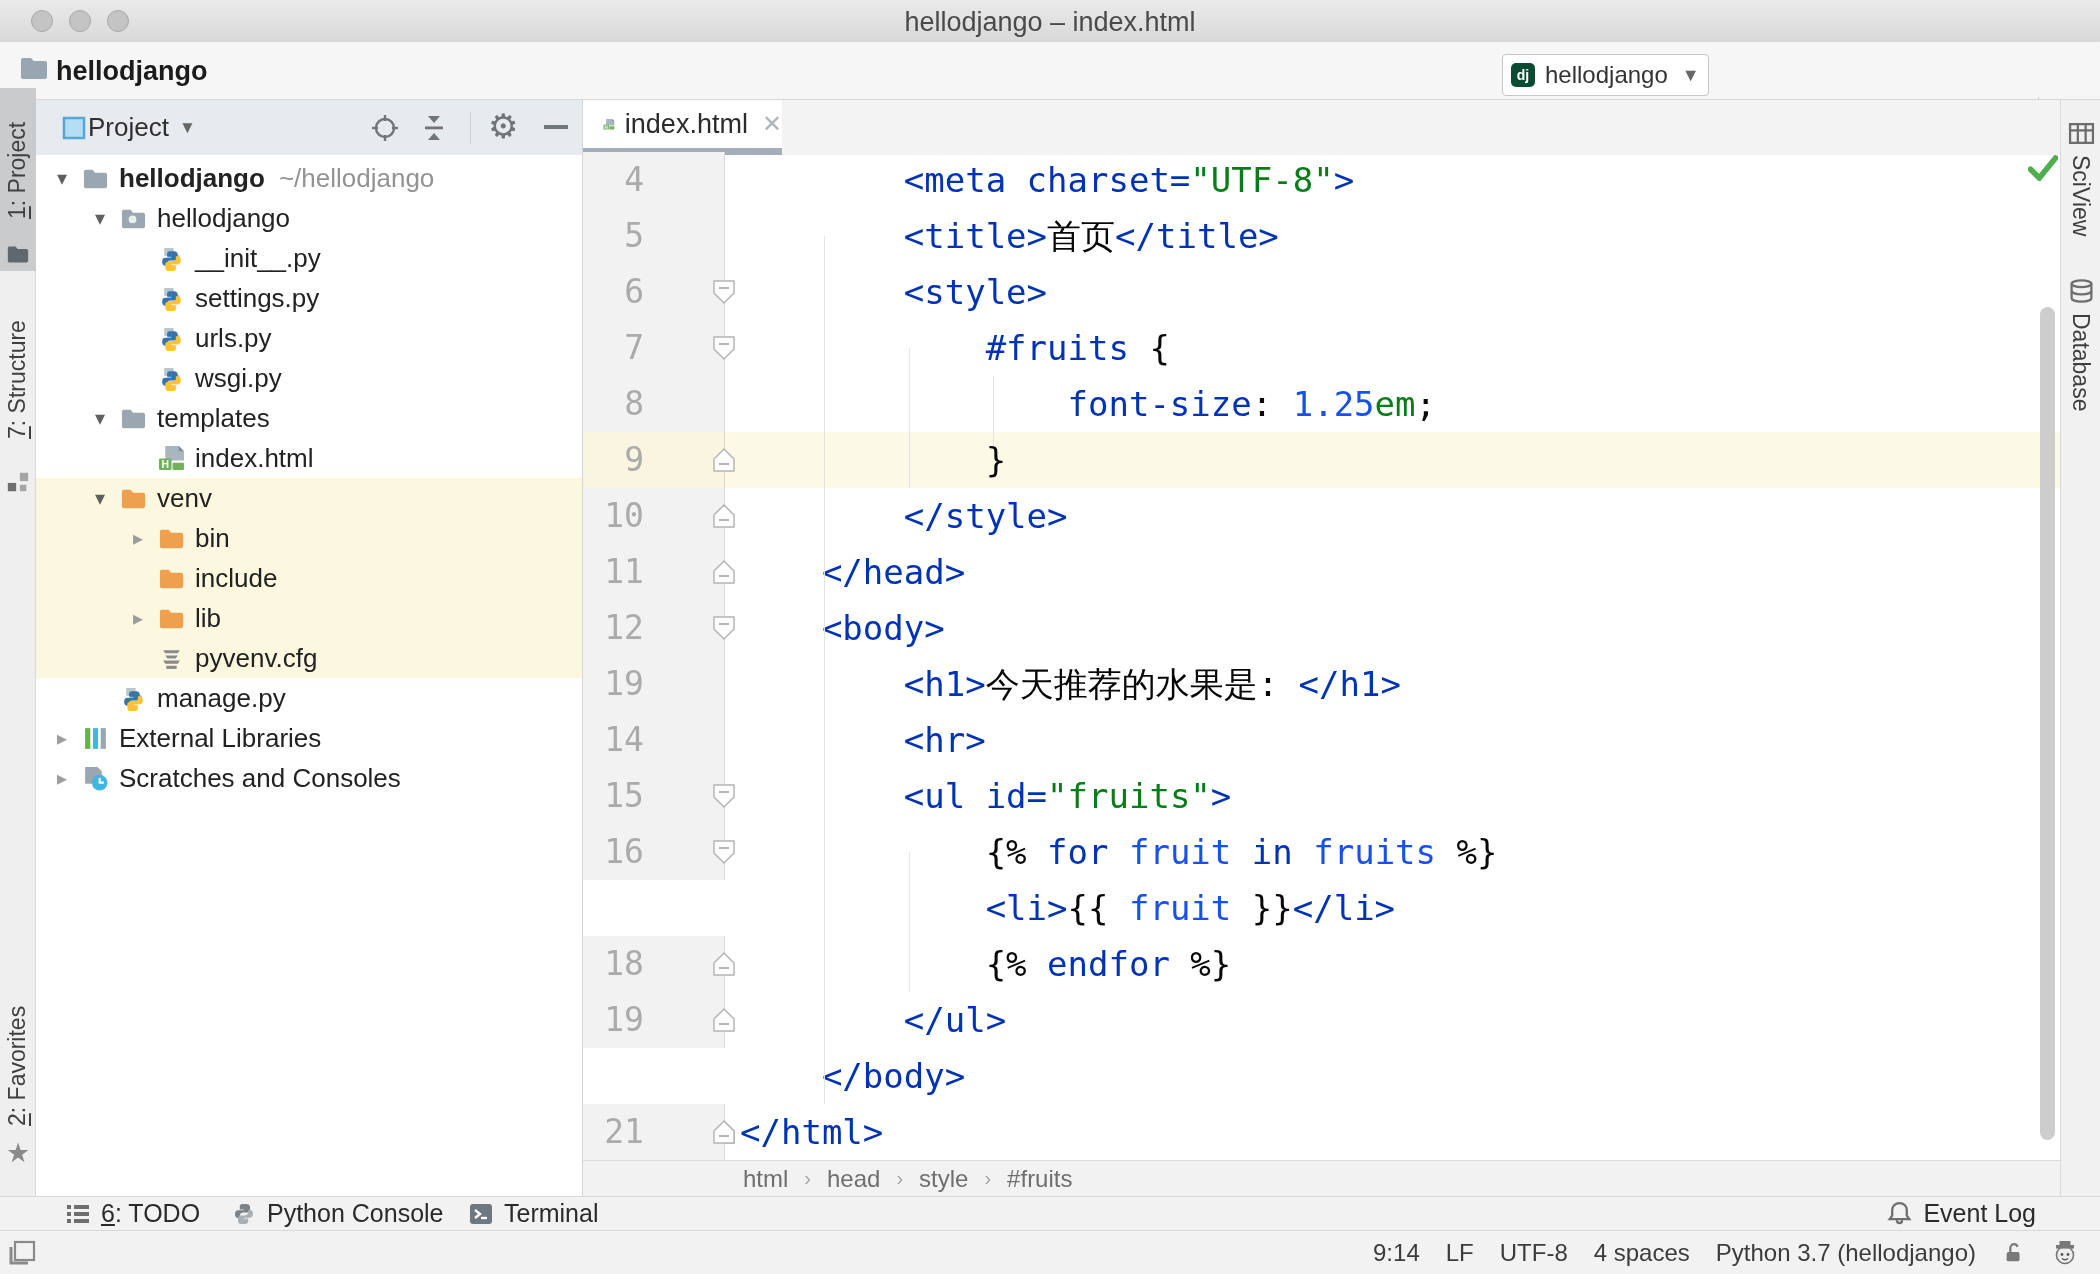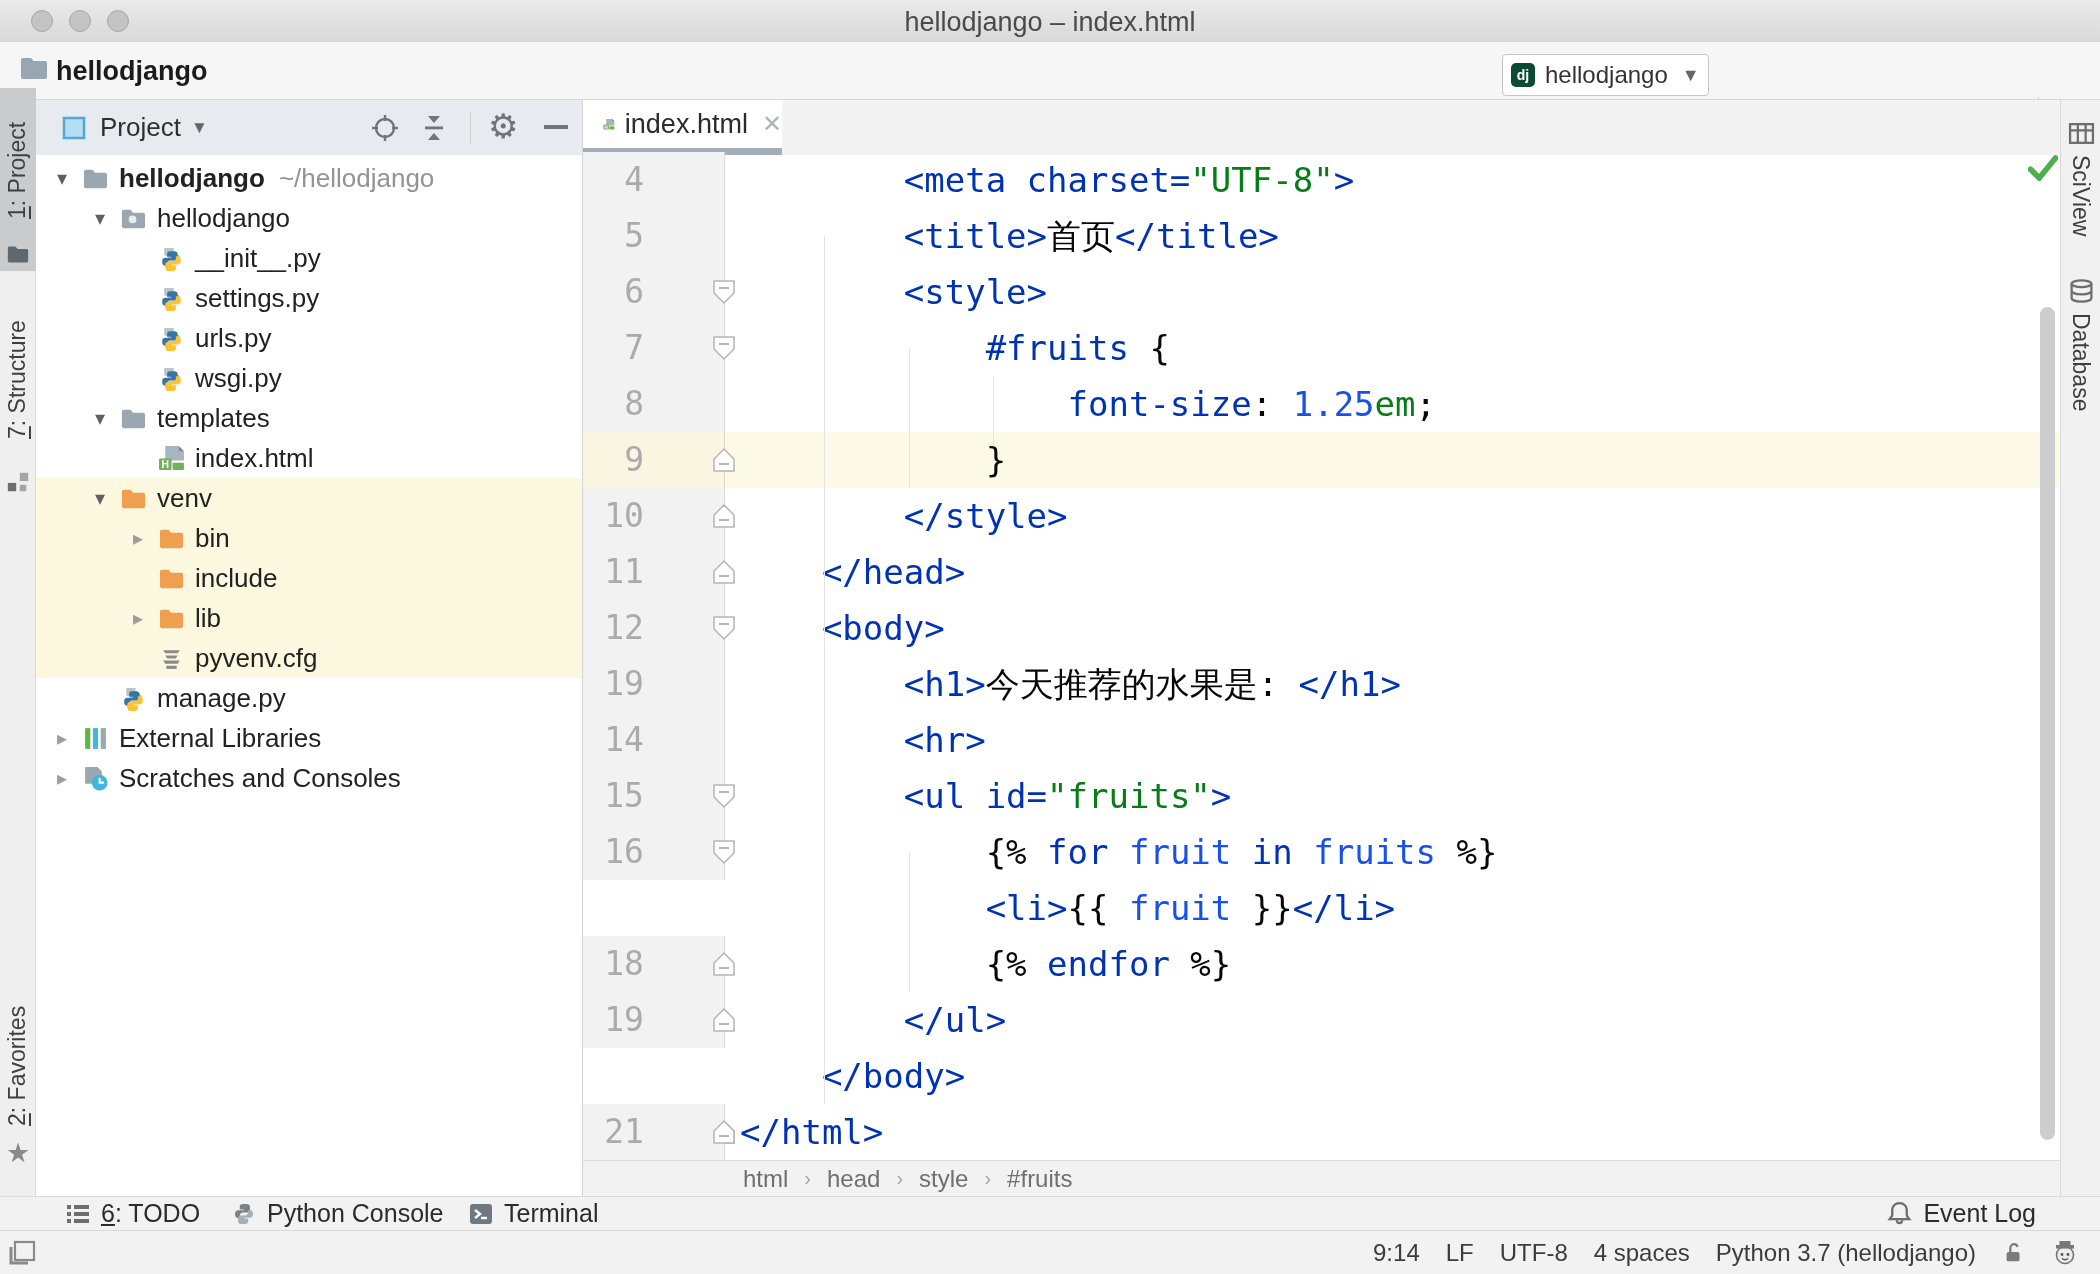--- a/index.html
+++ b/index.html
@@ -32,21 +32,21 @@
   .vtext-up{writing-mode:vertical-rl;transform:rotate(180deg);font-size:23px;color:#3F3F3F;}
   .vtext-down{writing-mode:vertical-rl;font-size:23px;color:#3F3F3F;}
   .stripe-active{position:absolute;left:0;top:-6px;width:36px;height:186px;background:#C9CBCD;}
 
   
   .right-stripe{left:2060px;top:100px;width:40px;height:1096px;background:#F1F1F1;border-left:1px solid #D9D9D9;box-sizing:border-box;}
 
   
   .project-panel{left:36px;top:100px;width:547px;height:1096px;background:#FFF;border-right:1px solid #D5D5D5;box-sizing:border-box;}
   .pp-header{position:absolute;left:0;top:0;width:100%;height:55px;background:#E7EAEE;display:flex;align-items:center;}
-  .pp-title{font-size:26px;color:#303030;margin-left:14px;}
+  .pp-title{font-size:26px;color:#303030;margin-left:2px;}
   .pp-caret{font-size:17px;color:#666;margin-left:10px;}
   .tree-row{position:absolute;left:0;width:546px;height:40px;display:flex;align-items:center;font-size:26px;color:#222;}
   .tree-row.hl{background:#FBF8DF;}
   .chev{width:24px;text-align:center;font-size:20px;color:#5f5f5f;flex:none;}
   .chev.closed{color:#9D9D9D;}
   .tree-icon{width:27px;height:27px;margin:0 10px 0 8px;flex:none;}
   .tree-sub{color:#939393;margin-left:14px;}
 
   
   .editor{left:583px;top:100px;width:1477px;height:1096px;background:#fff;}

